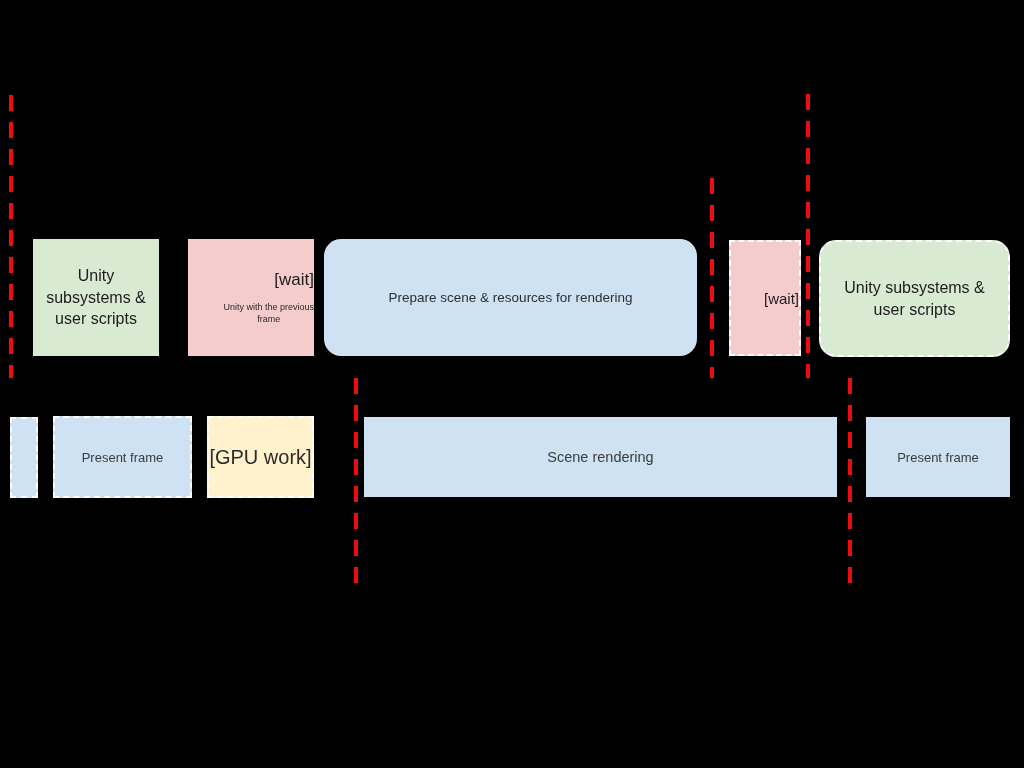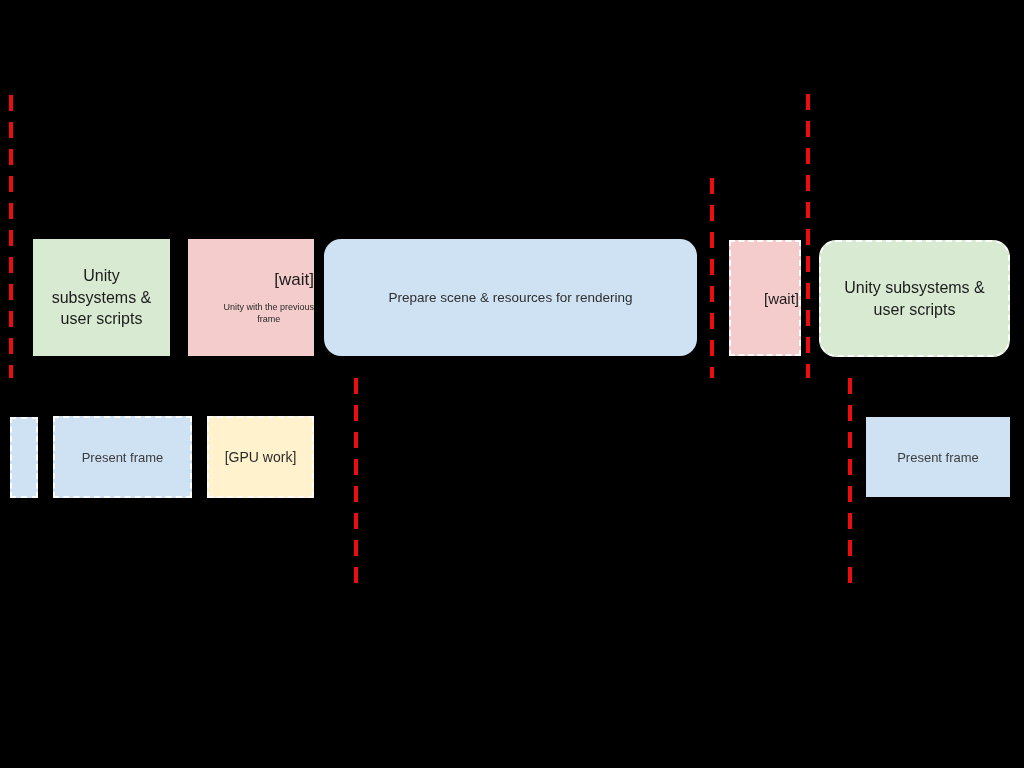--- a/index.html
+++ b/index.html
@@ -36,32 +36,32 @@
     position: absolute;
     width: 4px;
     background: repeating-linear-gradient(
       to bottom,
       #ec0e0e 0px, #ec0e0e 16px,
       transparent 16px, transparent 27px
     );
   }
 
   
-  #cpu-unity      { left: 33px;  top: 239px; width: 137px; height: 117px; font-size: 16px; line-height: 1.35; }
+  #cpu-unity      { left: 33px;  top: 239px; width: 126px; height: 117px; font-size: 16px; line-height: 1.35; }
   #cpu-wait-sync  { left: 188px; top: 239px; width: 126px; height: 117px; }
   #cpu-wait-sync .main { font-size: 17px; margin-bottom: 11px; }
   #cpu-wait-sync .sub  { font-size: 9px; line-height: 1.35; color: #2a2a2a; }
   #cpu-prepare    { left: 324px; top: 239px; width: 373px; height: 117px; font-size: 13.5px; color: #2e2e2e; border-radius: 17px; }
   #cpu-wait-next  { left: 729px; top: 240px; width: 72px;  height: 116px; font-size: 15px; }
   #cpu-unity-next { left: 819px; top: 240px; width: 191px; height: 117px; font-size: 16px; line-height: 1.35; border-radius: 17px; }
 
   
   #gpu-sliver        { left: 10px;  top: 417px; width: 28px;  height: 81px; }
   #gpu-present-prev  { left: 53px;  top: 416px; width: 139px; height: 82px; font-size: 13px; color: #3c3c3c; }
-  #gpu-work          { left: 207px; top: 416px; width: 107px; height: 82px; font-size: 14px; color: #2b2b2b; }
+  #gpu-work          { left: 207px; top: 416px; width: 107px; height: 82px; font-size: 20px; color: #2b2b2b; }
   #gpu-scene         { left: 364px; top: 417px; width: 473px; height: 80px; font-size: 14.5px; color: #3c3c3c; }
   #gpu-present-next  { left: 866px; top: 417px; width: 144px; height: 80px; font-size: 13px; color: #3c3c3c; }
 
   
   #marker-1 { left: 9px;   top: 95px;  height: 283px; }
   #marker-2 { left: 710px; top: 178px; height: 200px; }
   #marker-3 { left: 806px; top: 94px;  height: 284px; }
   #marker-4 { left: 354px; top: 378px; height: 206px; }
   #marker-5 { left: 848px; top: 378px; height: 206px; }
 </style>
@@ -104,18 +104,21 @@
   <div class="box blue dashed" id="gpu-sliver"></div>
 
   <div class="box blue dashed" id="gpu-present-prev">
     <span>Present frame</span>
   </div>
 
   <div class="box yellow dashed" id="gpu-work">
     <span>[GPU work]</span>
   </div>
 
+  <div class="box blue" id="gpu-scene">
+    <span>Scene rendering</span>
+  </div>
 
   <div class="box blue" id="gpu-present-next">
     <span>Present frame</span>
   </div>
 
 </div>
 
 </body></html>

